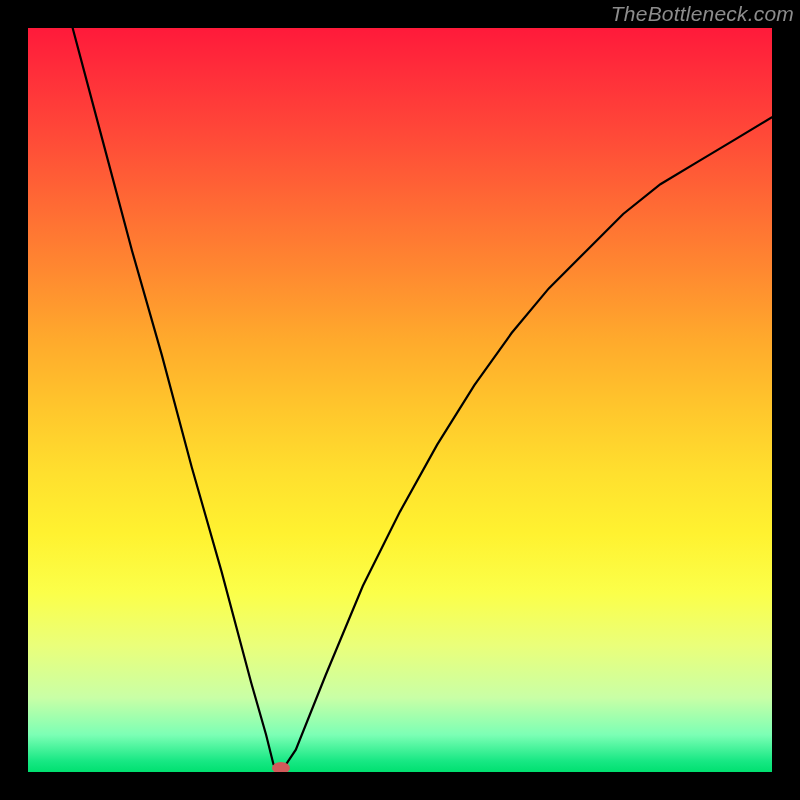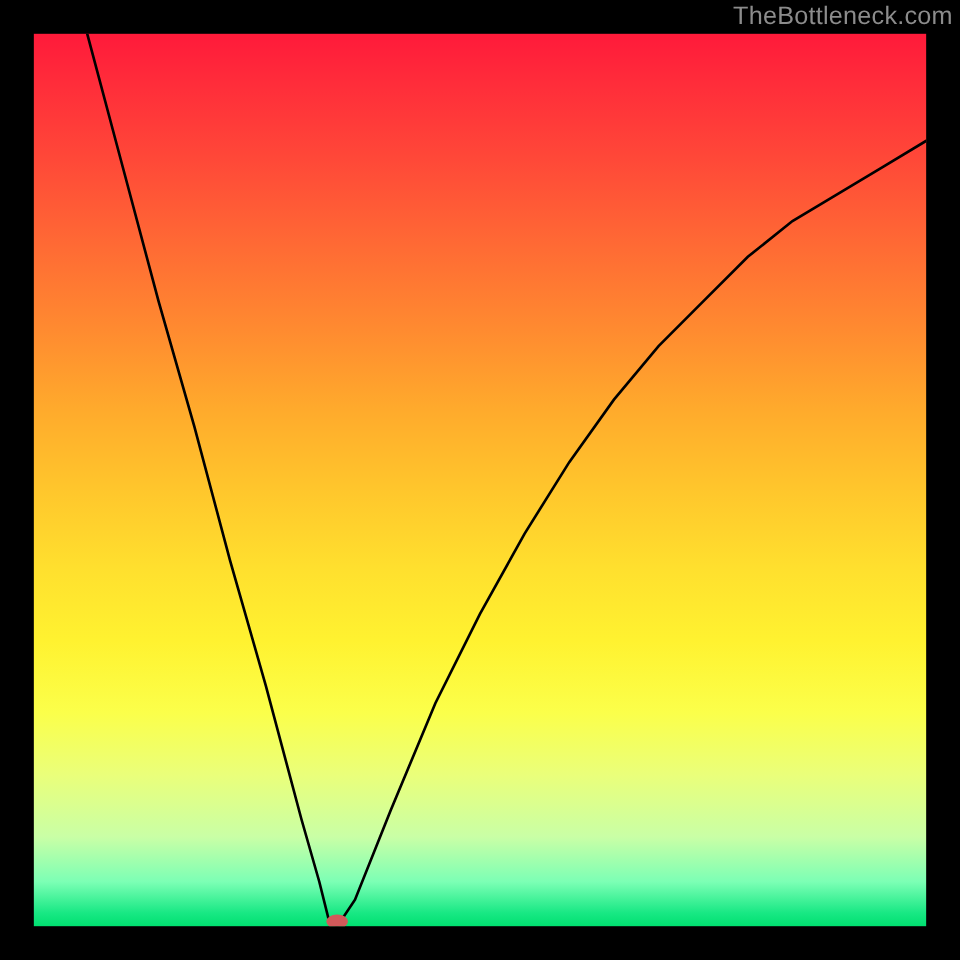--- a/index.html
+++ b/index.html
@@ -9,20 +9,21 @@
     height: 800px;
     overflow: hidden;
     background: #000;
     font-family: Arial, Helvetica, sans-serif;
   }
   .frame {
     position: relative;
     width: 800px;
     height: 800px;
     background: #000;
+    font-style: italic;
   }
   .plot {
     position: absolute;
     left: 28px;
     top: 28px;
     width: 744px;
     height: 744px;
     overflow: hidden;
   }
   .gradient {

